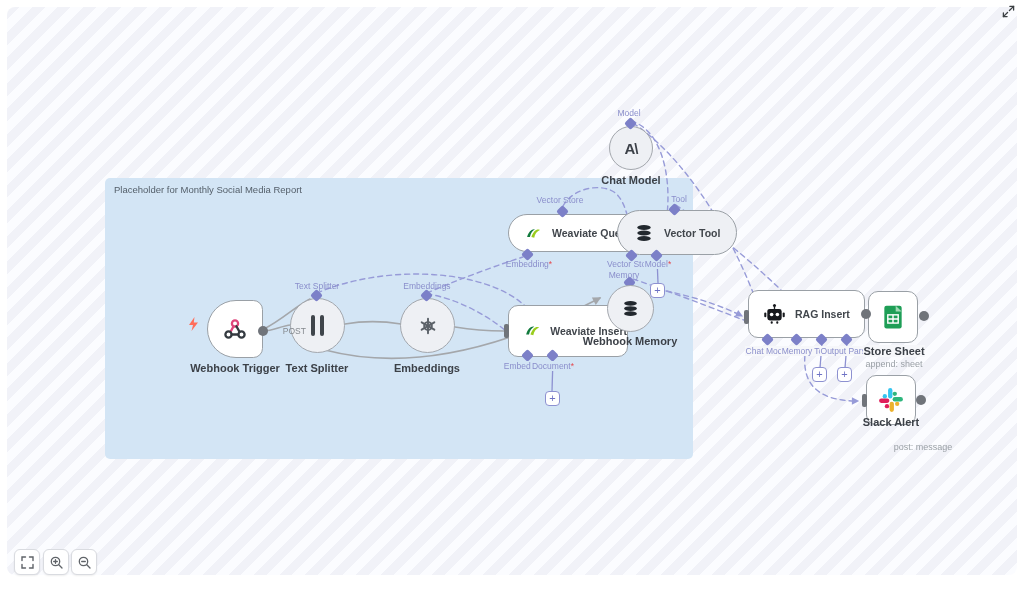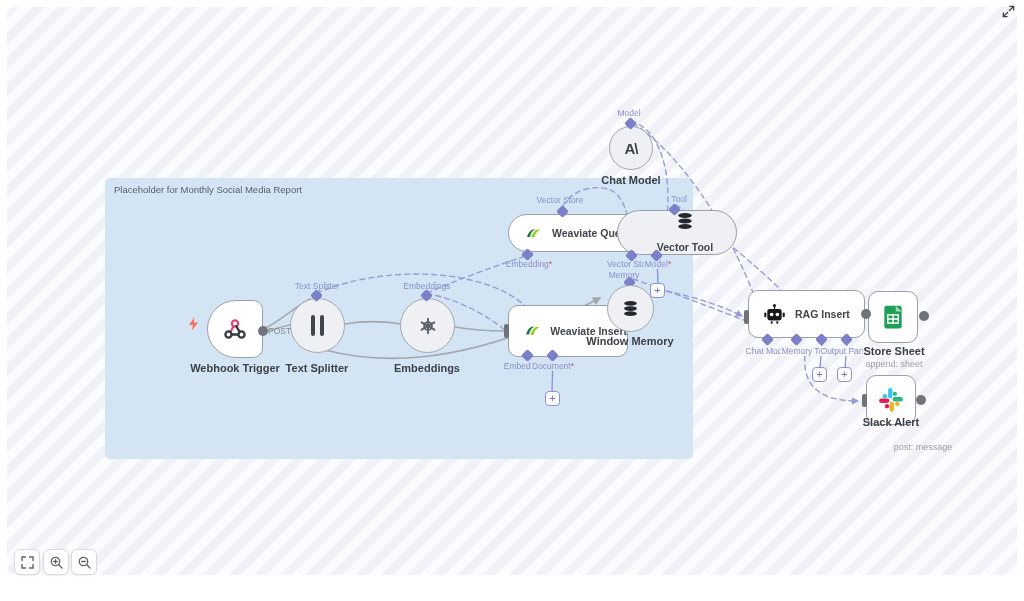--- a/index.html
+++ b/index.html
@@ -104,21 +104,21 @@
       <circle cx="12" cy="6.5" r="3.1" stroke="#e0457b"></circle>
       <path d="M10.6 9.2 L7.6 14.6" stroke="#e0457b"></path>
       <circle cx="5.5" cy="17.5" r="3.1" stroke="#343a40"></circle>
       <circle cx="18.5" cy="17.5" r="3.1" stroke="#343a40"></circle>
       <path d="M13.4 9.2 L16.4 14.6" stroke="#343a40"></path>
       <path d="M8.8 17.5 L15.2 17.5" stroke="#343a40"></path>
     </g>
   </svg>
 </div>
 <div class="dot" style="left:258px;top:326px;"></div>
-<div class="plabel" style="left:267px;top:326px;width:40px;text-align:left;color:#85898e;">
+<div class="plabel" style="left:267px;top:326px;width:40px;text-align:right;color:#85898e;">
   <span class="ptxt"><span>POST</span></span>
 </div>
 <div class="nlabel" style="left:175px;top:362px;">Webhook Trigger</div>
 
 <div class="node circle" style="left:290px;top:298px;width:55px;height:55px;">
   <div class="bars">
       <div></div>
       <div></div>
     </div>
 </div>
@@ -168,41 +168,41 @@
       <ellipse cx="12" cy="5.5" rx="8" ry="3"></ellipse>
       <ellipse cx="12" cy="12" rx="8" ry="3"></ellipse>
       <ellipse cx="12" cy="18.5" rx="8" ry="3"></ellipse>
     </g>
   </svg>
 </div>
 <div class="diamond" style="left:625px;top:278px;"></div>
 <div class="plabel" style="left:564px;top:270px;">
   <span class="ptxt"><span>Memory</span></span>
 </div>
-<div class="nlabel z8" style="left:570px;top:335px;">Window Memory</div>
+<div class="nlabel z8" style="left:570px;top:335px;">Webhook Memory</div>
 <div class="plus" style="left:650px;top:283px;">+</div>
 
 <div class="node circle" style="left:609px;top:126px;width:44px;height:44px;">
   <span class="anthropic">A\</span>
 </div>
 <div class="diamond" style="left:626px;top:119px;"></div>
 <div class="plabel" style="left:569px;top:108px;">
   <span class="ptxt"><span>Model</span></span>
 </div>
 <div class="nlabel" style="left:571px;top:174px;">Chat Model</div>
 
 <div class="node pill" style="left:508px;top:214px;width:140px;height:38px;padding-left:16px;gap:10px;">
   <svg width="17" height="17" viewBox="0 0 24 24">
     <path d="M3 17 C5 9 10 5 14 6 C11 8 8 11 7 17 Z" fill="#117a3d"></path>
     <path d="M9 17 C12 8 17 5 21 7 C17 9 14 12 13 18 Z" fill="#9acd1e"></path>
   </svg>
   <span class="txt">Weaviate Query</span>
 </div>
 
-<div class="node pill z7" style="left:617px;top:210px;width:120px;height:45px;background:#eef0f4;padding-left:16px;gap:10px;flex-direction:column;">
+<div class="node pill z7" style="left:617px;top:210px;width:120px;height:45px;background:#eef0f4;padding-left:16px;gap:10px;">
   <svg width="20" height="20" viewBox="0 0 24 24">
     <g fill="#22282e">
       <ellipse cx="12" cy="5.5" rx="8" ry="3"></ellipse>
       <ellipse cx="12" cy="12" rx="8" ry="3"></ellipse>
       <ellipse cx="12" cy="18.5" rx="8" ry="3"></ellipse>
     </g>
   </svg>
   <span class="txt">Vector Tool</span>
 </div>
 <div class="diamond z8" style="left:558px;top:207px;"></div>

